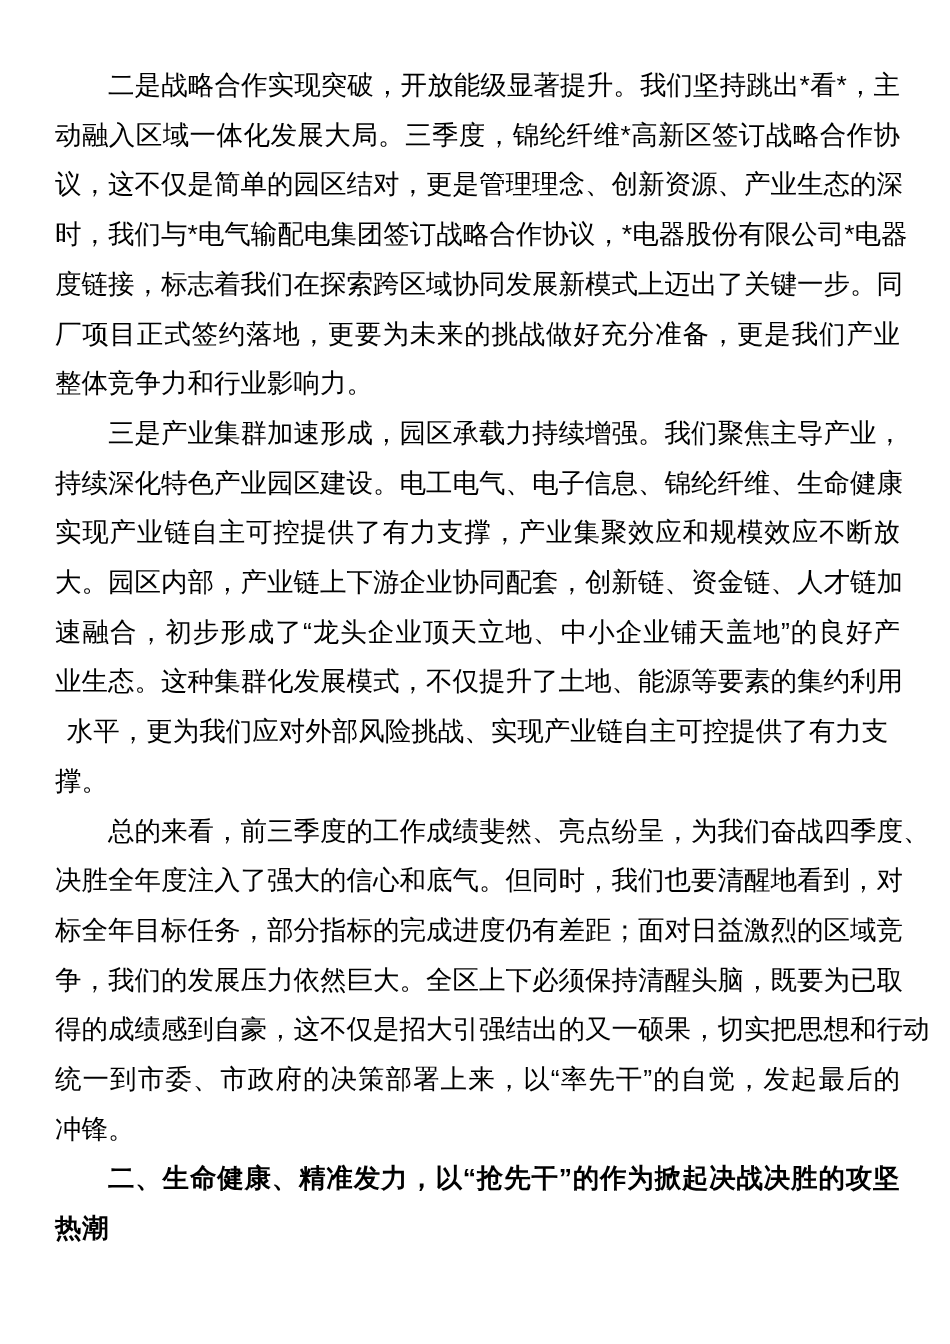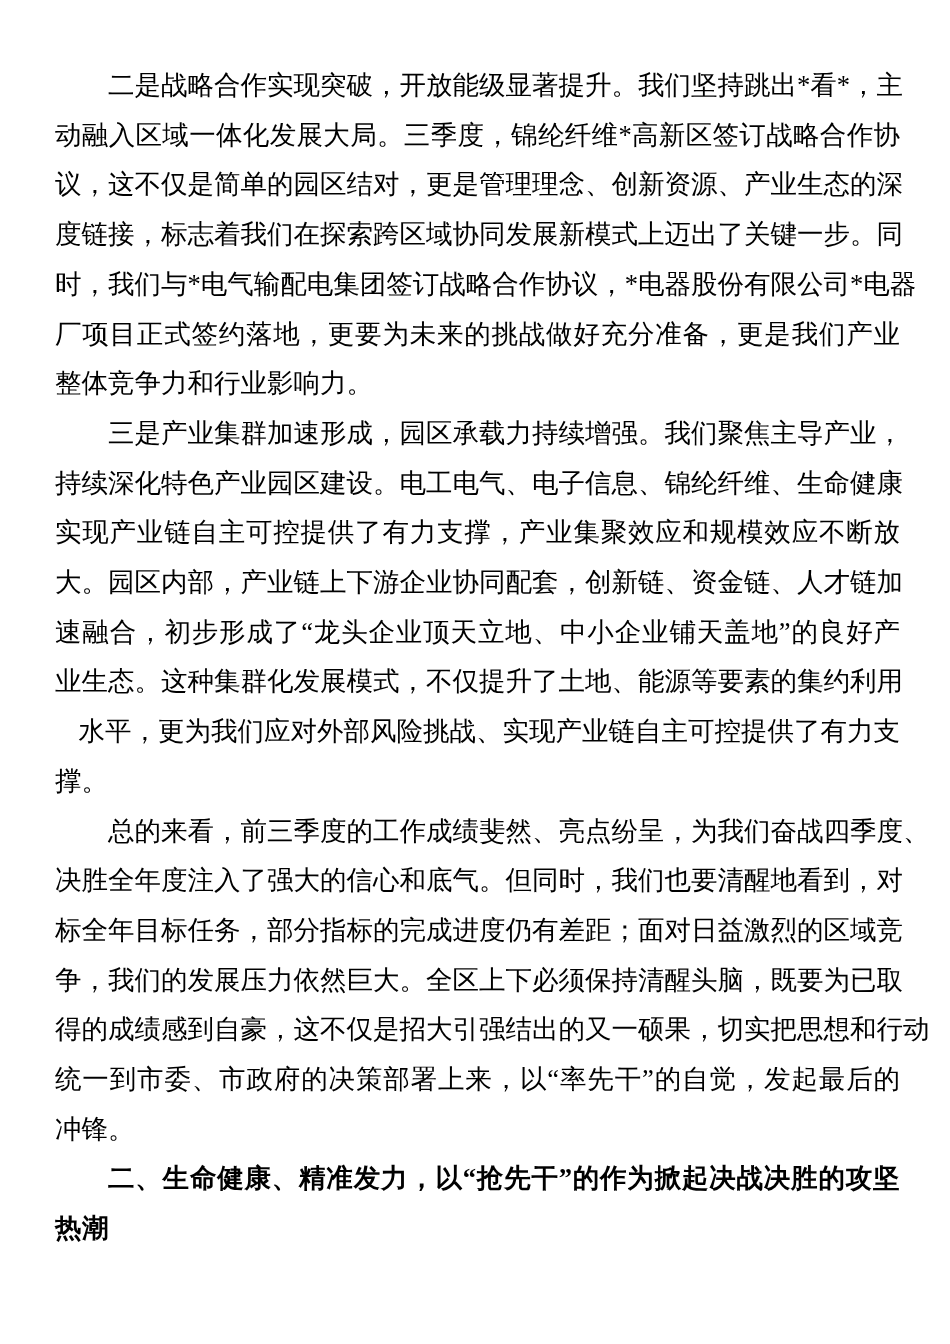--- a/index.html
+++ b/index.html
@@ -33,42 +33,41 @@
   .para.heading {
     font-weight: bold;
     letter-spacing: 0.5px;
   }
   
   .para .line {
     display: block;
     text-align: justify;
     text-align-last: justify;
     white-space: nowrap;
-    font-family: Liberation Serif, serif;
   }
   .para .line.last {
-    text-align: right;
+    text-align: center;
     text-align-last: left;
     white-space: normal;
   }
   .para .line.first {
     text-indent: 53px; 
   }
 </style>
 </head>
 <body>
 
 <div class="page">
   <div class="content">
     <p class="para">
         <span class="line first">二是战略合作实现突破，开放能级显著提升。我们坚持跳出*看*，主</span>
         <span class="line">动融入区域一体化发展大局。三季度，锦纶纤维*高新区签订战略合作协</span>
         <span class="line">议，这不仅是简单的园区结对，更是管理理念、创新资源、产业生态的深</span>
+        <span class="line">时，我们与*电气输配电集团签订战略合作协议，*电器股份有限公司*电器</span>
         <span class="line">度链接，标志着我们在探索跨区域协同发展新模式上迈出了关键一步。同</span>
-        <span class="line">时，我们与*电气输配电集团签订战略合作协议，*电器股份有限公司*电器</span>
         <span class="line">厂项目正式签约落地，更要为未来的挑战做好充分准备，更是我们产业</span>
         <span class="line last">整体竞争力和行业影响力。</span>
       </p>
     <p class="para">
         <span class="line first">三是产业集群加速形成，园区承载力持续增强。我们聚焦主导产业，</span>
         <span class="line">持续深化特色产业园区建设。电工电气、电子信息、锦纶纤维、生命健康</span>
         <span class="line">实现产业链自主可控提供了有力支撑，产业集聚效应和规模效应不断放</span>
         <span class="line">大。园区内部，产业链上下游企业协同配套，创新链、资金链、人才链加</span>
         <span class="line">速融合，初步形成了“龙头企业顶天立地、中小企业铺天盖地”的良好产</span>
         <span class="line">业生态。这种集群化发展模式，不仅提升了土地、能源等要素的集约利用</span>

